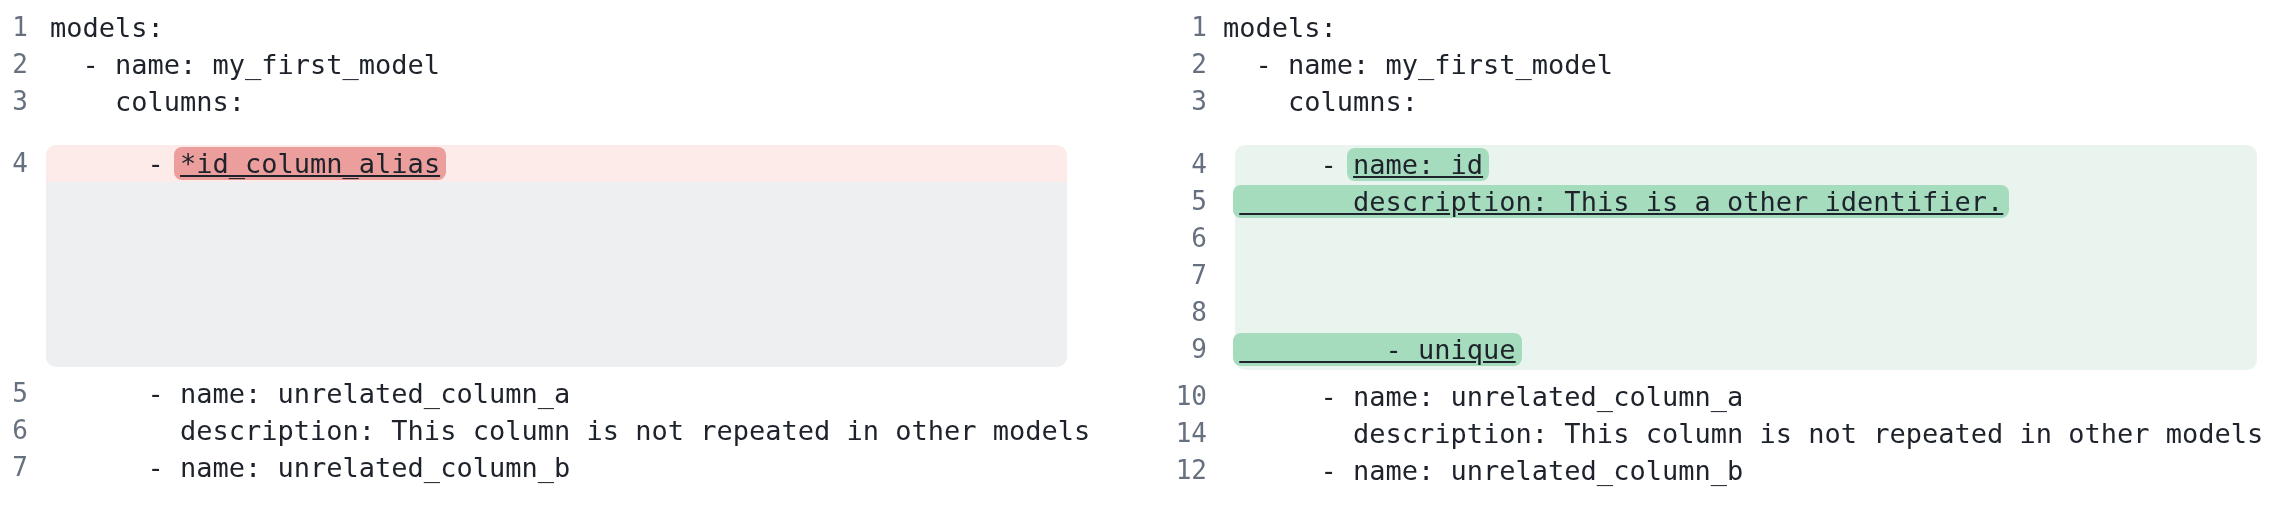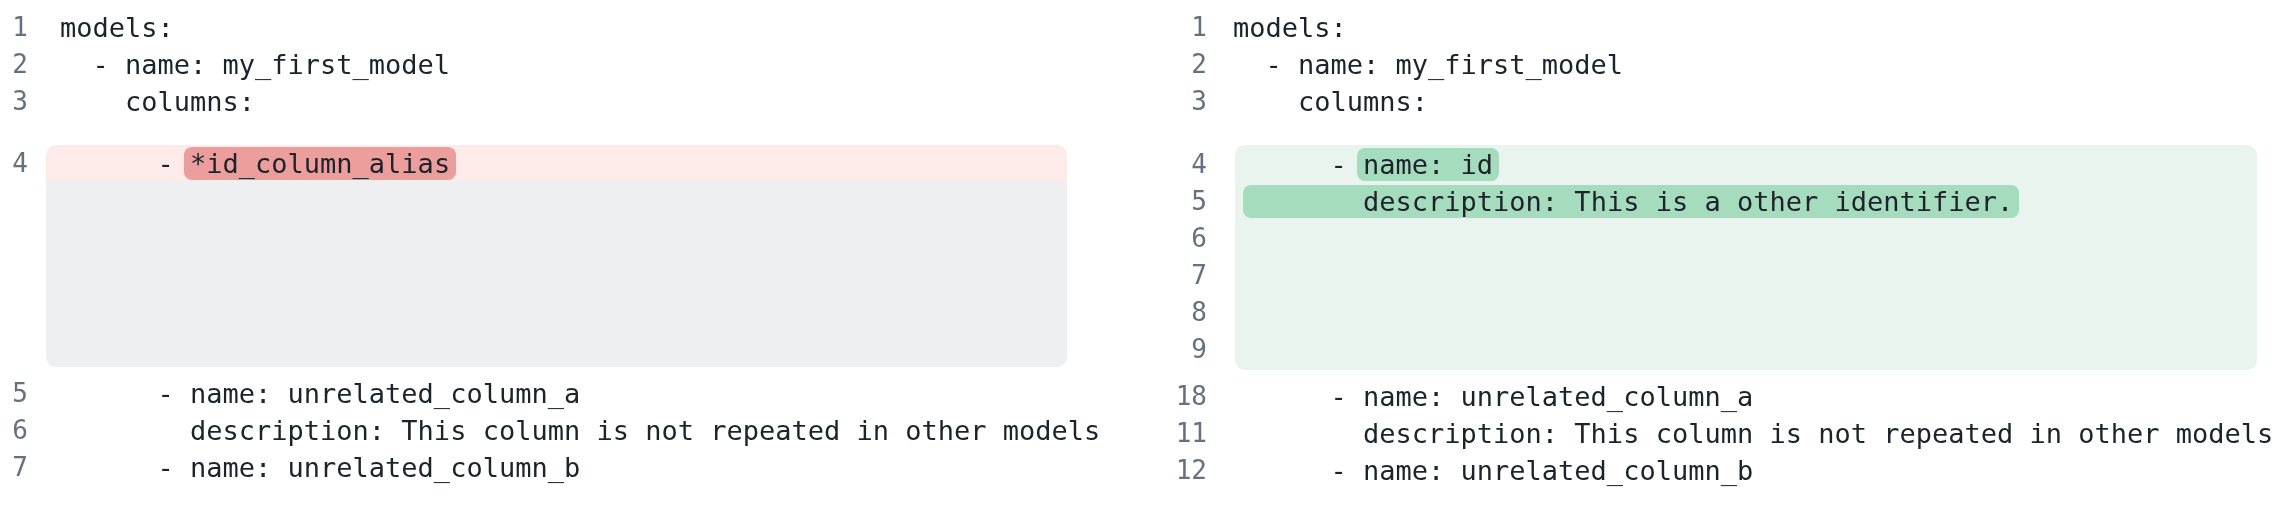--- a/index.html
+++ b/index.html
@@ -24,40 +24,40 @@
   .row{
     display:flex;height:37px;line-height:37px;
     font-size:27px;white-space:pre;
   }
   .ln{
     flex:none;text-align:right;color:var(--line-number);
     font-size:26px;
   }
   .panel-left .ln{width:50px;padding-right:22px;}
   .panel-right .ln{width:84px;padding-right:16px;}
-  .code{white-space:pre;margin-left:10px;}
+  .code{white-space:pre;}
   
   .hl-block{margin-top:25px;margin-bottom:8px;}
   .hl-block-left{margin-left:46px;width:1021px;}
   .hl-block-right{
     margin-left:96px;width:1022px;
     background:var(--added-line-bg);border-radius:10px;
     padding:1px 0 2px 0;
   }
   .hl-block-left .row{margin-left:-46px;}
   .hl-block-right .row{margin-left:-96px;}
   .removed-line{
     background:var(--removed-line-bg);
     border-radius:10px 10px 0 0;height:37px;
   }
   .filler{
     background:var(--filler-bg);
     border-radius:0 0 10px 10px;height:185px;
   }
-  .pill{border-radius:8px;padding:1px 6px;margin:0 -6px;}
+  .pill{border-radius:8px;padding:1px 6px;margin:0 -6px;text-decoration:underline;}
   .pill-removed{background:var(--removed-word-bg);}
   .pill-added{background:var(--added-word-bg);}
 </style>
 </head>
 <body>
 
 <div class="diff-wrap">
 
   <div class="panel panel-left">
 
@@ -129,30 +129,30 @@
       <div class="row">
         <span class="ln">7</span>
         <span class="code"><span> </span><span></span></span>
       </div>
       <div class="row">
         <span class="ln">8</span>
         <span class="code"><span> </span><span></span></span>
       </div>
       <div class="row">
         <span class="ln">9</span>
-        <span class="code"><span> </span><span></span></span>
+        <span class="code"><span> </span><span class="pill pill-added">         - unique</span><span></span></span>
       </div>
     </div>
 
     <div class="row">
-      <span class="ln">18</span>
+      <span class="ln">10</span>
       <span class="code">      - name: unrelated_column_a</span>
     </div>
     <div class="row">
-      <span class="ln">11</span>
+      <span class="ln">14</span>
       <span class="code">        description: This column is not repeated in other models</span>
     </div>
     <div class="row">
       <span class="ln">12</span>
       <span class="code">      - name: unrelated_column_b</span>
     </div>
   </div>
 </div>
 
 </body></html>

